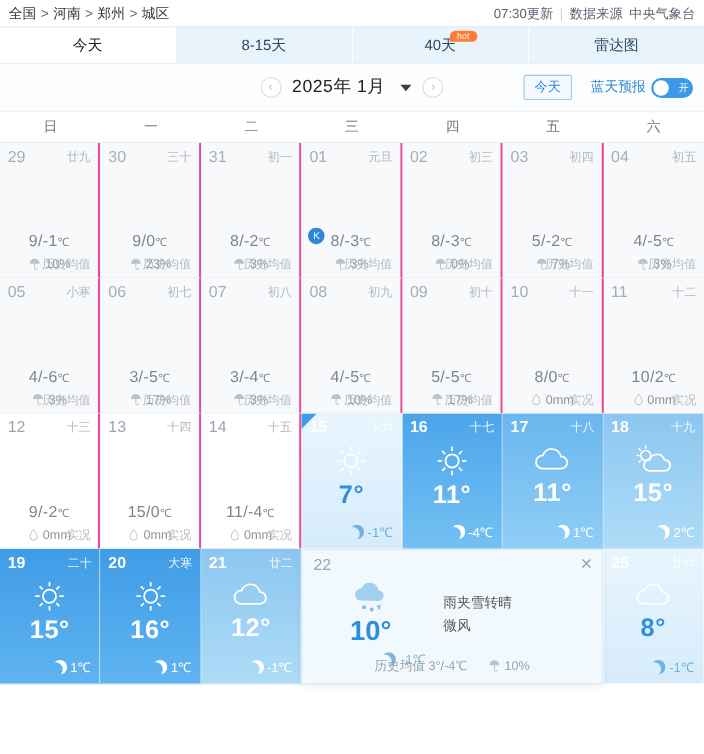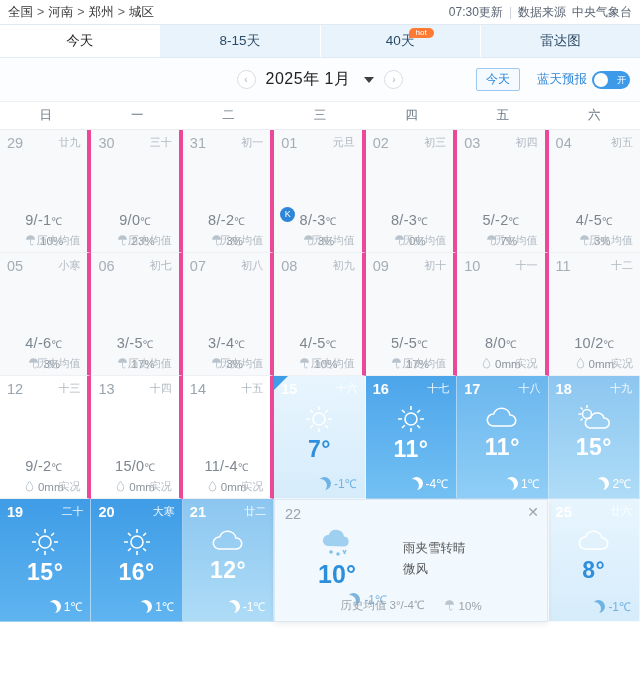--- a/index.html
+++ b/index.html
@@ -139,21 +139,21 @@
 
   
   .grid {
     display: grid;
     grid-template-columns: repeat(7, 1fr);
     grid-auto-rows: 123px;
     background: #fff;
   }
   .cell {
     position: relative;
-    border-right: 4px solid #ec4899;
+    border-right: 2px solid #ec4899;
     border-bottom: 1px solid #edf1f5;
     padding: 5px 7px 4px 7px;
     overflow: hidden;
   }
   .cell:nth-child(7n) { border-right: none; }
   .cell.past { background: #f7f9fb; }
   .cell.plain { background: #ffffff; }
 
   .cell .row1 {
     display: flex; justify-content: space-between; align-items: flex-start;

